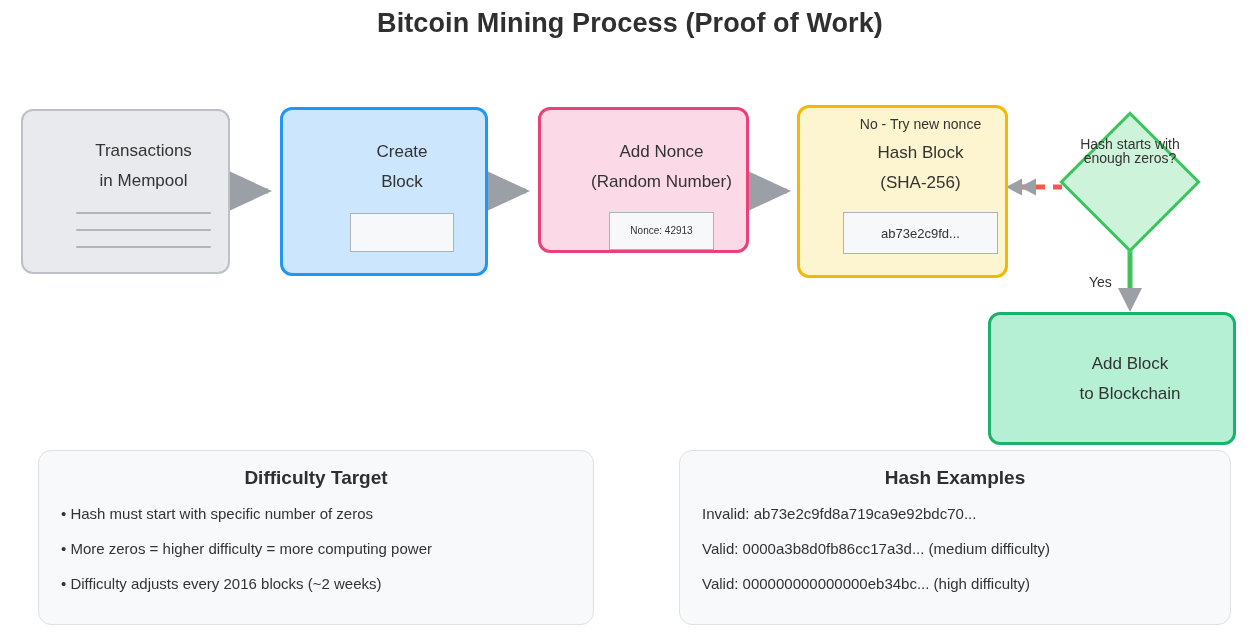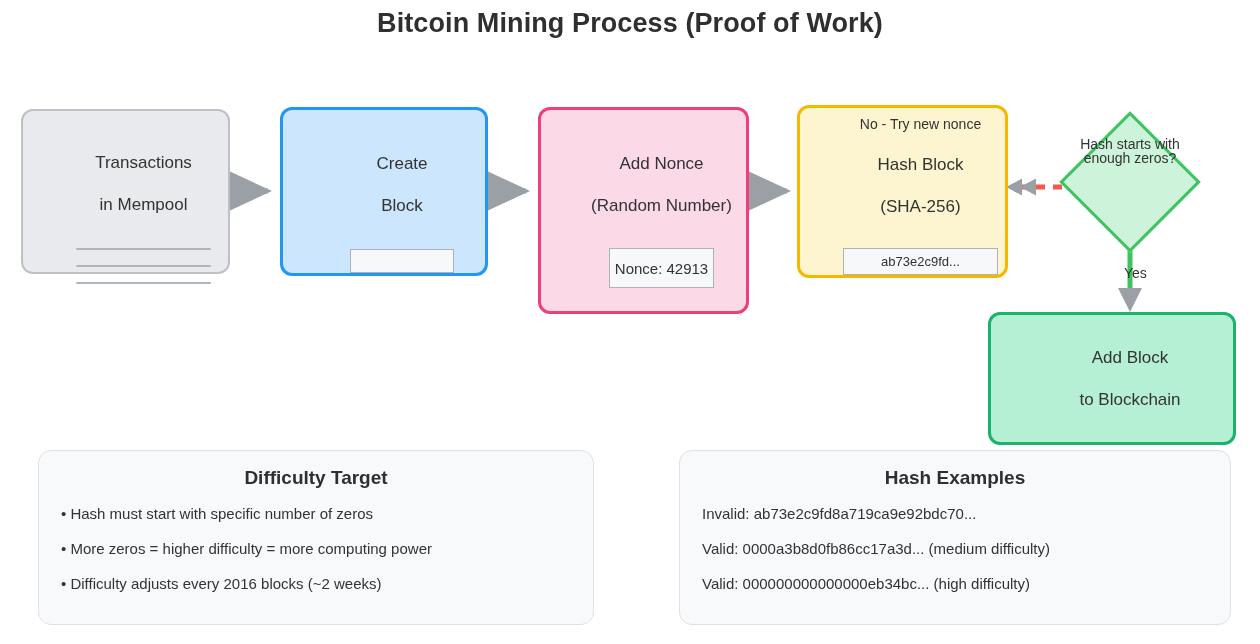--- a/index.html
+++ b/index.html
@@ -47,21 +47,21 @@
     border-radius: 12px;
     display: flex;
     flex-direction: column;
     align-items: center;
     justify-content: center;
     font-size: 17px;
     line-height: 1.0;
     color: #333333;
     padding-left: 36px;
   }
-  .node .line { display: block; margin: 12px; padding: 0; }
+  .node .line { display: block; margin: 0; padding: 0; }
   .node .line + .line { margin-top: 13px; }
 
   .node-mempool {
     left: 21px; top: 109px; width: 209px; height: 165px;
     background: #e8eaed;
     border: 2px solid #bdc1c6;
     justify-content: flex-start;
     padding-top: 31px;
   }
   .tx-lines {
@@ -78,21 +78,21 @@
   }
 
   .node-create {
     left: 280px; top: 107px; width: 208px; height: 169px;
     background: #cbe6fd;
     border: 3px solid #2196f3;
     justify-content: flex-start;
     padding-top: 33px;
   }
   .node-nonce {
-    left: 538px; top: 107px; width: 211px; height: 207px;
+    left: 538px; top: 107px; width: 211px; height: 146px;
     background: #fcd9e6;
     border: 3px solid #ec407a;
     justify-content: flex-start;
     padding-top: 33px;
   }
   .node-hash {
     left: 797px; top: 105px; width: 211px; height: 173px;
     background: #fdf5cf;
     border: 3px solid #f5b800;
     justify-content: flex-start;
@@ -121,21 +121,21 @@
     justify-content: center;
     color: #333333;
   }
   .chip-empty {
     margin-top: 23px;
     width: 104px; height: 39px;
   }
   .chip-nonce {
     margin-top: 22px;
     width: 105px; height: 40px;
-    font-size: 15px;
+    font-size: 10px;
   }
   .chip-hash {
     margin-top: 21px;
     width: 155px; height: 42px;
     font-size: 13px;
   }
 
   
   .diamond-wrap {
     position: absolute;
@@ -161,21 +161,21 @@
     color: #333333;
   }
   .diamond-text .line + .line { margin-top: 21px; }
 
   .edge-label {
     position: absolute;
     font-size: 14px;
     color: #333333;
     background: transparent;
   }
-  .label-yes { left: 1089px; top: 265px; margin-left: 35px; }
+  .label-yes { left: 1089px; top: 274px; }
 
   
   .panel {
     position: absolute;
     box-sizing: border-box;
     background: #f8f9fa;
     border: 1px solid #dfe1e5;
     border-radius: 13px;
   }
   .panel-difficulty { left: 38px; top: 450px; width: 556px; height: 175px; }

